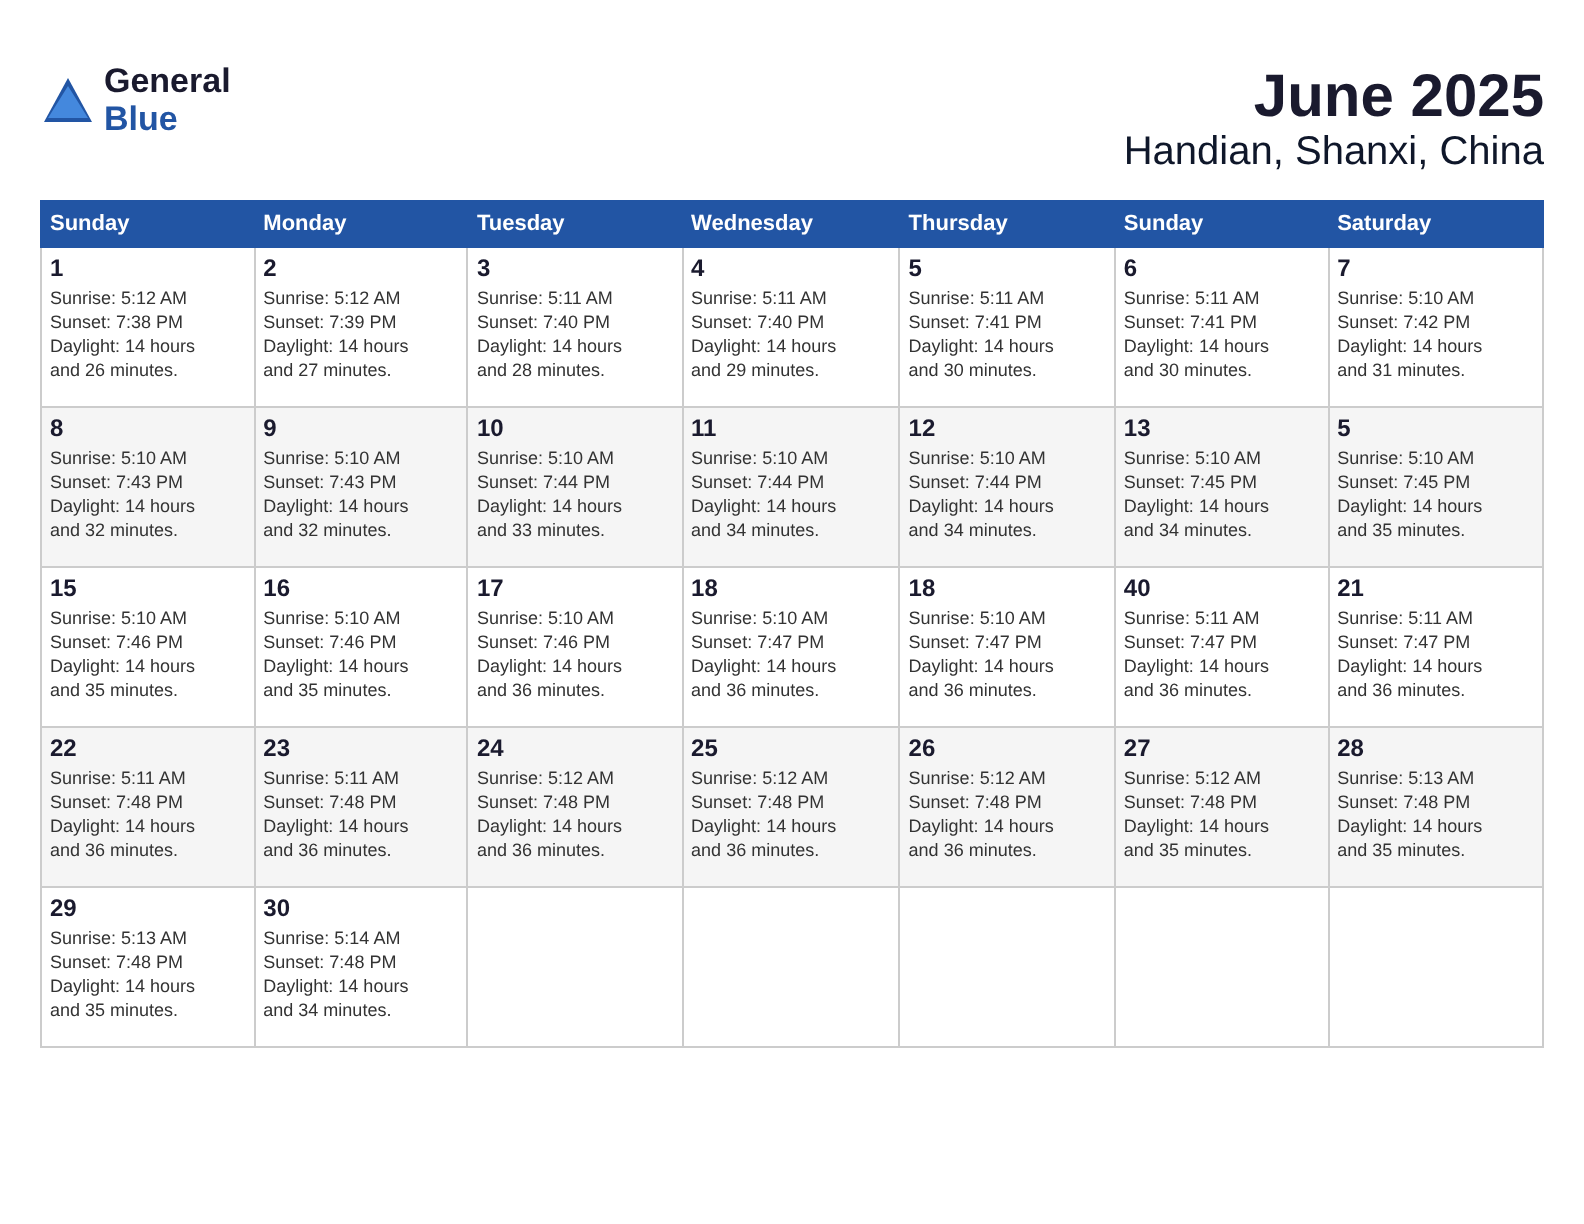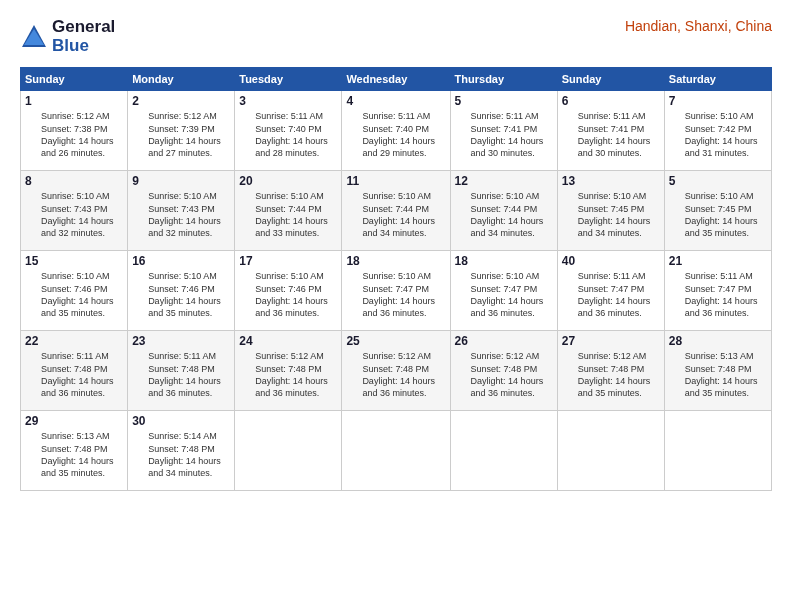--- a/index.html
+++ b/index.html
@@ -6,21 +6,21 @@
     body {
       font-family: Arial, sans-serif;
       background: #fff;
       width: 792px;
       height: 612px;
       overflow: hidden;
     }
     .page {
       width: 792px;
       height: 612px;
-      padding: 18px 20px 10px 20px;
+      padding: 32px 20px 10px 20px;
       background: #fff;
     }
     .header-row {
       display: flex;
       justify-content: space-between;
       align-items: flex-start;
       margin-bottom: 12px;
     }
     .logo {
       display: flex;
@@ -49,22 +49,22 @@
     .title-block {
       text-align: right;
     }
     .month-title {
       font-size: 30px;
       font-weight: bold;
       color: #1a1a2e;
       line-height: 1.1;
     }
     .location {
-      font-size: 14px;
-      color: #c2410c;
+      font-size: 20px;
+      color: #0f172a;
     }
     .calendar-table {
       width: 100%;
       border-collapse: collapse;
       font-size: 9.5px;
       border-radius: 20px;
     }
     .calendar-table th {
       background-color: #2255a4;
       color: #fff;
@@ -89,21 +89,20 @@
       font-size: 12px;
       font-weight: bold;
       color: #1a1a2e;
       display: block;
       margin-bottom: 2px;
     }
     .day-info {
       color: #333;
       line-height: 1.35;
       font-size: 9px;
-      margin-left: 16px;
     }
     .empty-cell {
       background: #f9f9f9;
     }
   </style>
 </head>
 <body>
 
 <div class="page">
   <div class="header-row">
@@ -111,20 +110,21 @@
       <svg class="logo-icon" viewBox="0 0 28 28" xmlns="http://www.w3.org/2000/svg">
         <polygon points="14,2 26,24 2,24" fill="#2255a4"></polygon>
         <polygon points="14,6 24,22 4,22" fill="#4488dd"></polygon>
       </svg>
       <div class="logo-text">
         <span class="logo-general">General</span>
         <span class="logo-blue">Blue</span>
       </div>
     </div>
     <div class="title-block">
+      <div class="month-title">June 2025</div>
       <div class="location">Handian, Shanxi, China</div>
     </div>
   </div>
 
   <table class="calendar-table">
     <thead>
       <tr>
       <th>Sunday</th>
           <th>Monday</th>
           <th>Tuesday</th>
@@ -195,21 +195,21 @@
 and 32 minutes.</div>
           </td>
           <td>
             <span class="day-num">9</span>
             <div class="day-info" style="white-space: pre-line;">Sunrise: 5:10 AM
 Sunset: 7:43 PM
 Daylight: 14 hours
 and 32 minutes.</div>
           </td>
           <td>
-            <span class="day-num">20</span>
+            <span class="day-num">10</span>
             <div class="day-info" style="white-space: pre-line;">Sunrise: 5:10 AM
 Sunset: 7:44 PM
 Daylight: 14 hours
 and 33 minutes.</div>
           </td>
           <td>
             <span class="day-num">11</span>
             <div class="day-info" style="white-space: pre-line;">Sunrise: 5:10 AM
 Sunset: 7:44 PM
 Daylight: 14 hours

